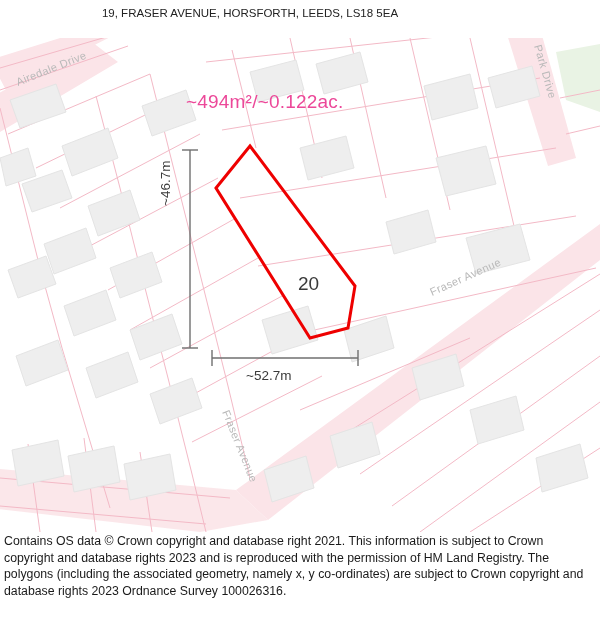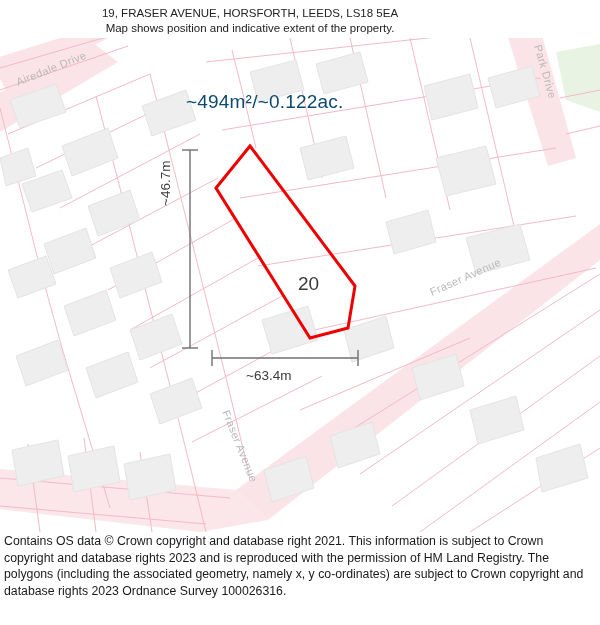--- a/index.html
+++ b/index.html
@@ -47,21 +47,21 @@
     overflow: hidden;
   }
   .map-svg {
     display: block;
   }
   .area-label {
     position: absolute;
     left: 186px;
     top: 53px;
     font-size: 19px;
-    color: #0c4a6e;
+    color: #ec4899;
     letter-spacing: 0.2px;
   }
   .house-num {
     position: absolute;
     left: 298px;
     top: 235px;
     font-size: 19px;
     color: #3a3a3a;
   }
   .dim-vert {
@@ -100,21 +100,20 @@
     letter-spacing: 0.4px;
   }
 </style>
 </head>
 <body>
 
 <div class="page">
 
   <div class="header">
     <div class="title">19, FRASER AVENUE, HORSFORTH, LEEDS, LS18 5EA</div>
-    <div class="subtitle">Map shows position and indicative extent of the property.</div>
   </div>
 
   <div class="map-wrap">
     <svg class="map-svg" width="600" height="494" viewBox="0 0 600 494" xmlns="http://www.w3.org/2000/svg">
 
       <rect x="0" y="0" width="600" height="494" fill="#ffffff"></rect>
 
       <g>
 
         <polygon points="-10,22 92,-10 128,-10 6,52" fill="#fbe4e8"></polygon>
@@ -221,18 +220,18 @@
 
       <text class="street" transform="translate(18,48) rotate(-22)">Airedale Drive</text>
       <text class="street" transform="translate(534,8) rotate(74)">Park Drive</text>
       <text class="street" transform="translate(432,258) rotate(-24)">Fraser Avenue</text>
       <text class="street" transform="translate(222,374) rotate(68)">Fraser Avenue</text>
     </svg>
 
     <div class="area-label">~494m²/~0.122ac.</div>
     <div class="house-num">20</div>
     <div class="dim-vert">~46.7m</div>
-    <div class="dim-horiz">~63.4m</div>
+    <div class="dim-horiz">~52.7m</div>
   </div>
 
   <div class="footer">Contains OS data © Crown copyright and database right 2021. This information is subject to Crown copyright and database rights 2023 and is reproduced with the permission of HM Land Registry. The polygons (including the associated geometry, namely x, y co-ordinates) are subject to Crown copyright and database rights 2023 Ordnance Survey 100026316.</div>
 
 </div>
 
 </body></html>

